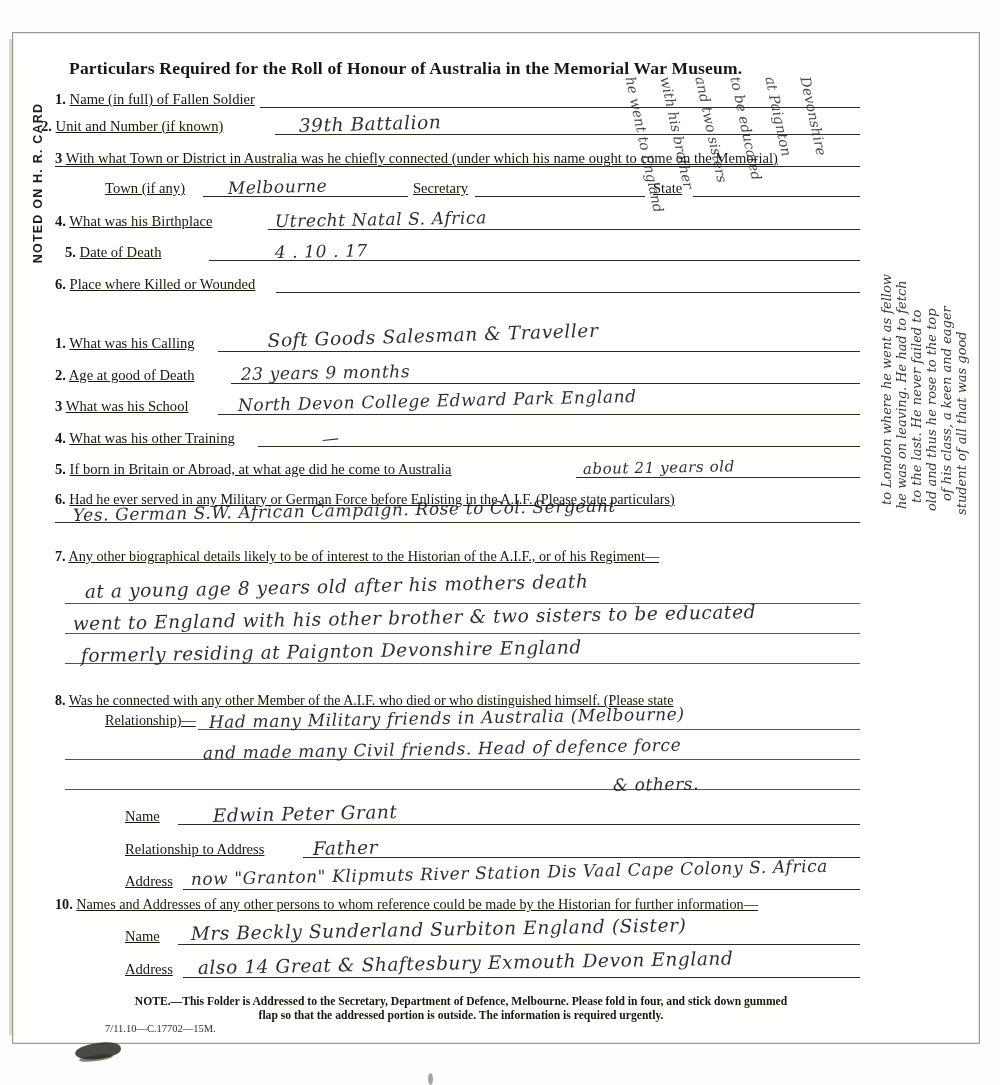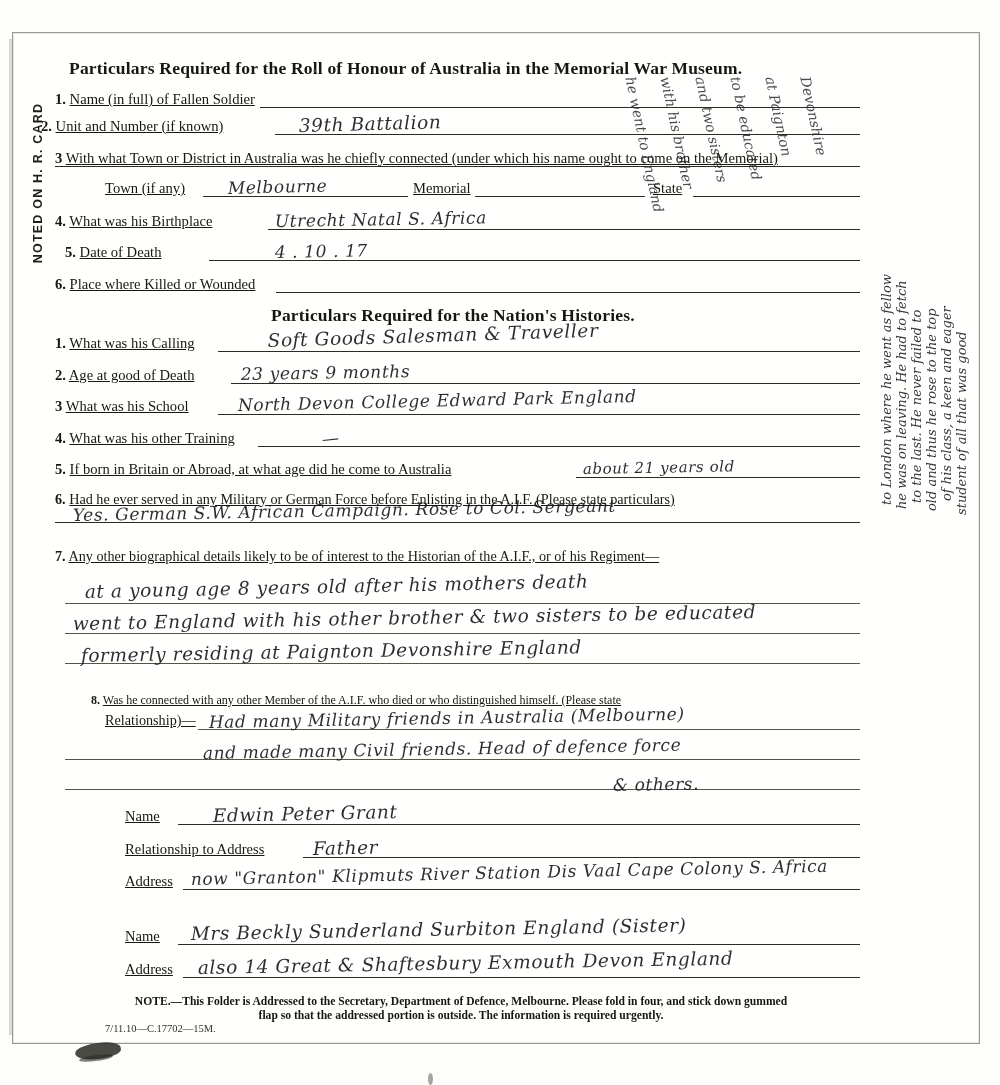--- a/index.html
+++ b/index.html
@@ -185,21 +185,20 @@
 </style>
 </head>
 <body>
 
 <div id="scan">
   <div class="paper">
 
     <div class="side-tab">NOTED ON H. R. CARD</div>
 
     <div class="doc-title" id="title-main">Particulars Required for the Roll of Honour of Australia in the Memorial War Museum.</div>
-    <div class="doc-title" id="title-second">Particulars Required for the Nation's Histories.</div>
 
     <div class="row" style="left:42px; top:58px;">
       <span class="num">1.</span>
       <span class="lbl">Name (in full) of Fallen Soldier</span>
     </div>
     <div class="rule" style="left:247px; top:74px; width:600px;"></div>
 
     <div class="row" style="left:28px; top:85px;">
       <span class="num">2.</span>
       <span class="lbl">Unit and Number (if known)</span>
@@ -210,21 +209,21 @@
     <div class="row" style="left:42px; top:117px;">
       <span class="num">3</span>
       <span class="lbl">With what Town or District in Australia was he chiefly connected (under which his name ought to come on the Memorial)</span>
     </div>
     <div class="rule" style="left:42px; top:133px; width:805px;"></div>
 
     <div class="row" style="left:92px; top:147px;">
       <span class="lbl">Town (if any)</span>
     </div>
     <div class="row" style="left:400px; top:147px;">
-      <span class="lbl">Memorial</span>
+      <span class="lbl">Secretary</span>
     </div>
     <div class="row" style="left:640px; top:147px;">
       <span class="lbl">State</span>
     </div>
     <div class="rule" style="left:190px; top:163px; width:205px;"></div>
     <div class="rule" style="left:462px; top:163px; width:170px;"></div>
     <div class="rule" style="left:680px; top:163px; width:167px;"></div>
     <div class="hw mid" style="left:215px; top:145px; transform:rotate(-1.5deg);">Melbourne</div>
 
     <div class="row" style="left:42px; top:180px;">
@@ -293,21 +292,21 @@
       <span class="num">7.</span>
       <span class="lbl">Any other biographical details likely to be of interest to the Historian of the A.I.F., or of his Regiment—</span>
     </div>
     <div class="rule light" style="left:52px; top:570px; width:795px;"></div>
     <div class="rule light" style="left:52px; top:600px; width:795px;"></div>
     <div class="rule light" style="left:52px; top:630px; width:795px;"></div>
     <div class="hw big" style="left:72px; top:548px; transform:rotate(-1.2deg);">at a young age 8 years old after his mothers death</div>
     <div class="hw big" style="left:60px; top:580px; transform:rotate(-1deg);">went to England with his other brother &amp; two sisters to be educated</div>
     <div class="hw big" style="left:68px; top:612px; transform:rotate(-1deg);">formerly residing at Paignton Devonshire England</div>
 
-    <div class="row" style="left:42px; top:660px; font-size:12px;margin-left:36px;">
+    <div class="row" style="left:42px; top:660px; font-size:14px;">
       <span class="num">8.</span>
       <span class="lbl">Was he connected with any other Member of the A.I.F. who died  or who distinguished himself.  (Please state</span>
     </div>
     <div class="row" style="left:92px; top:679px; font-size:14.2px;">
       <span class="lbl">Relationship)—</span>
     </div>
     <div class="rule light" style="left:185px; top:696px; width:662px;"></div>
     <div class="rule light" style="left:52px; top:726px; width:795px;"></div>
     <div class="rule light" style="left:52px; top:756px; width:795px;"></div>
     <div class="hw mid" style="left:196px; top:679px; transform:rotate(-1deg);">Had many Military friends in Australia (Melbourne)</div>
@@ -326,20 +325,24 @@
     </div>
     <div class="rule" style="left:290px; top:824px; width:557px;"></div>
     <div class="hw big" style="left:300px; top:805px; transform:rotate(-1.2deg);">Father</div>
 
     <div class="row" style="left:112px; top:840px;">
       <span class="lbl">Address</span>
     </div>
     <div class="rule" style="left:170px; top:856px; width:677px;"></div>
     <div class="hw mid" style="left:178px; top:836px; transform:rotate(-1.2deg);">now "Granton" Klipmuts River Station Dis Vaal Cape Colony S. Africa</div>
 
+    <div class="row" style="left:42px; top:863px; font-size:14.2px;">
+      <span class="num">10.</span>
+      <span class="lbl">Names and Addresses of any other persons to whom reference could be made by the Historian for further information—</span>
+    </div>
 
     <div class="row" style="left:112px; top:895px;">
       <span class="lbl">Name</span>
     </div>
     <div class="rule" style="left:165px; top:911px; width:682px;"></div>
     <div class="hw big" style="left:178px; top:890px; transform:rotate(-1deg);">Mrs Beckly Sunderland Surbiton England (Sister)</div>
 
     <div class="row" style="left:112px; top:928px;">
       <span class="lbl">Address</span>
     </div>

